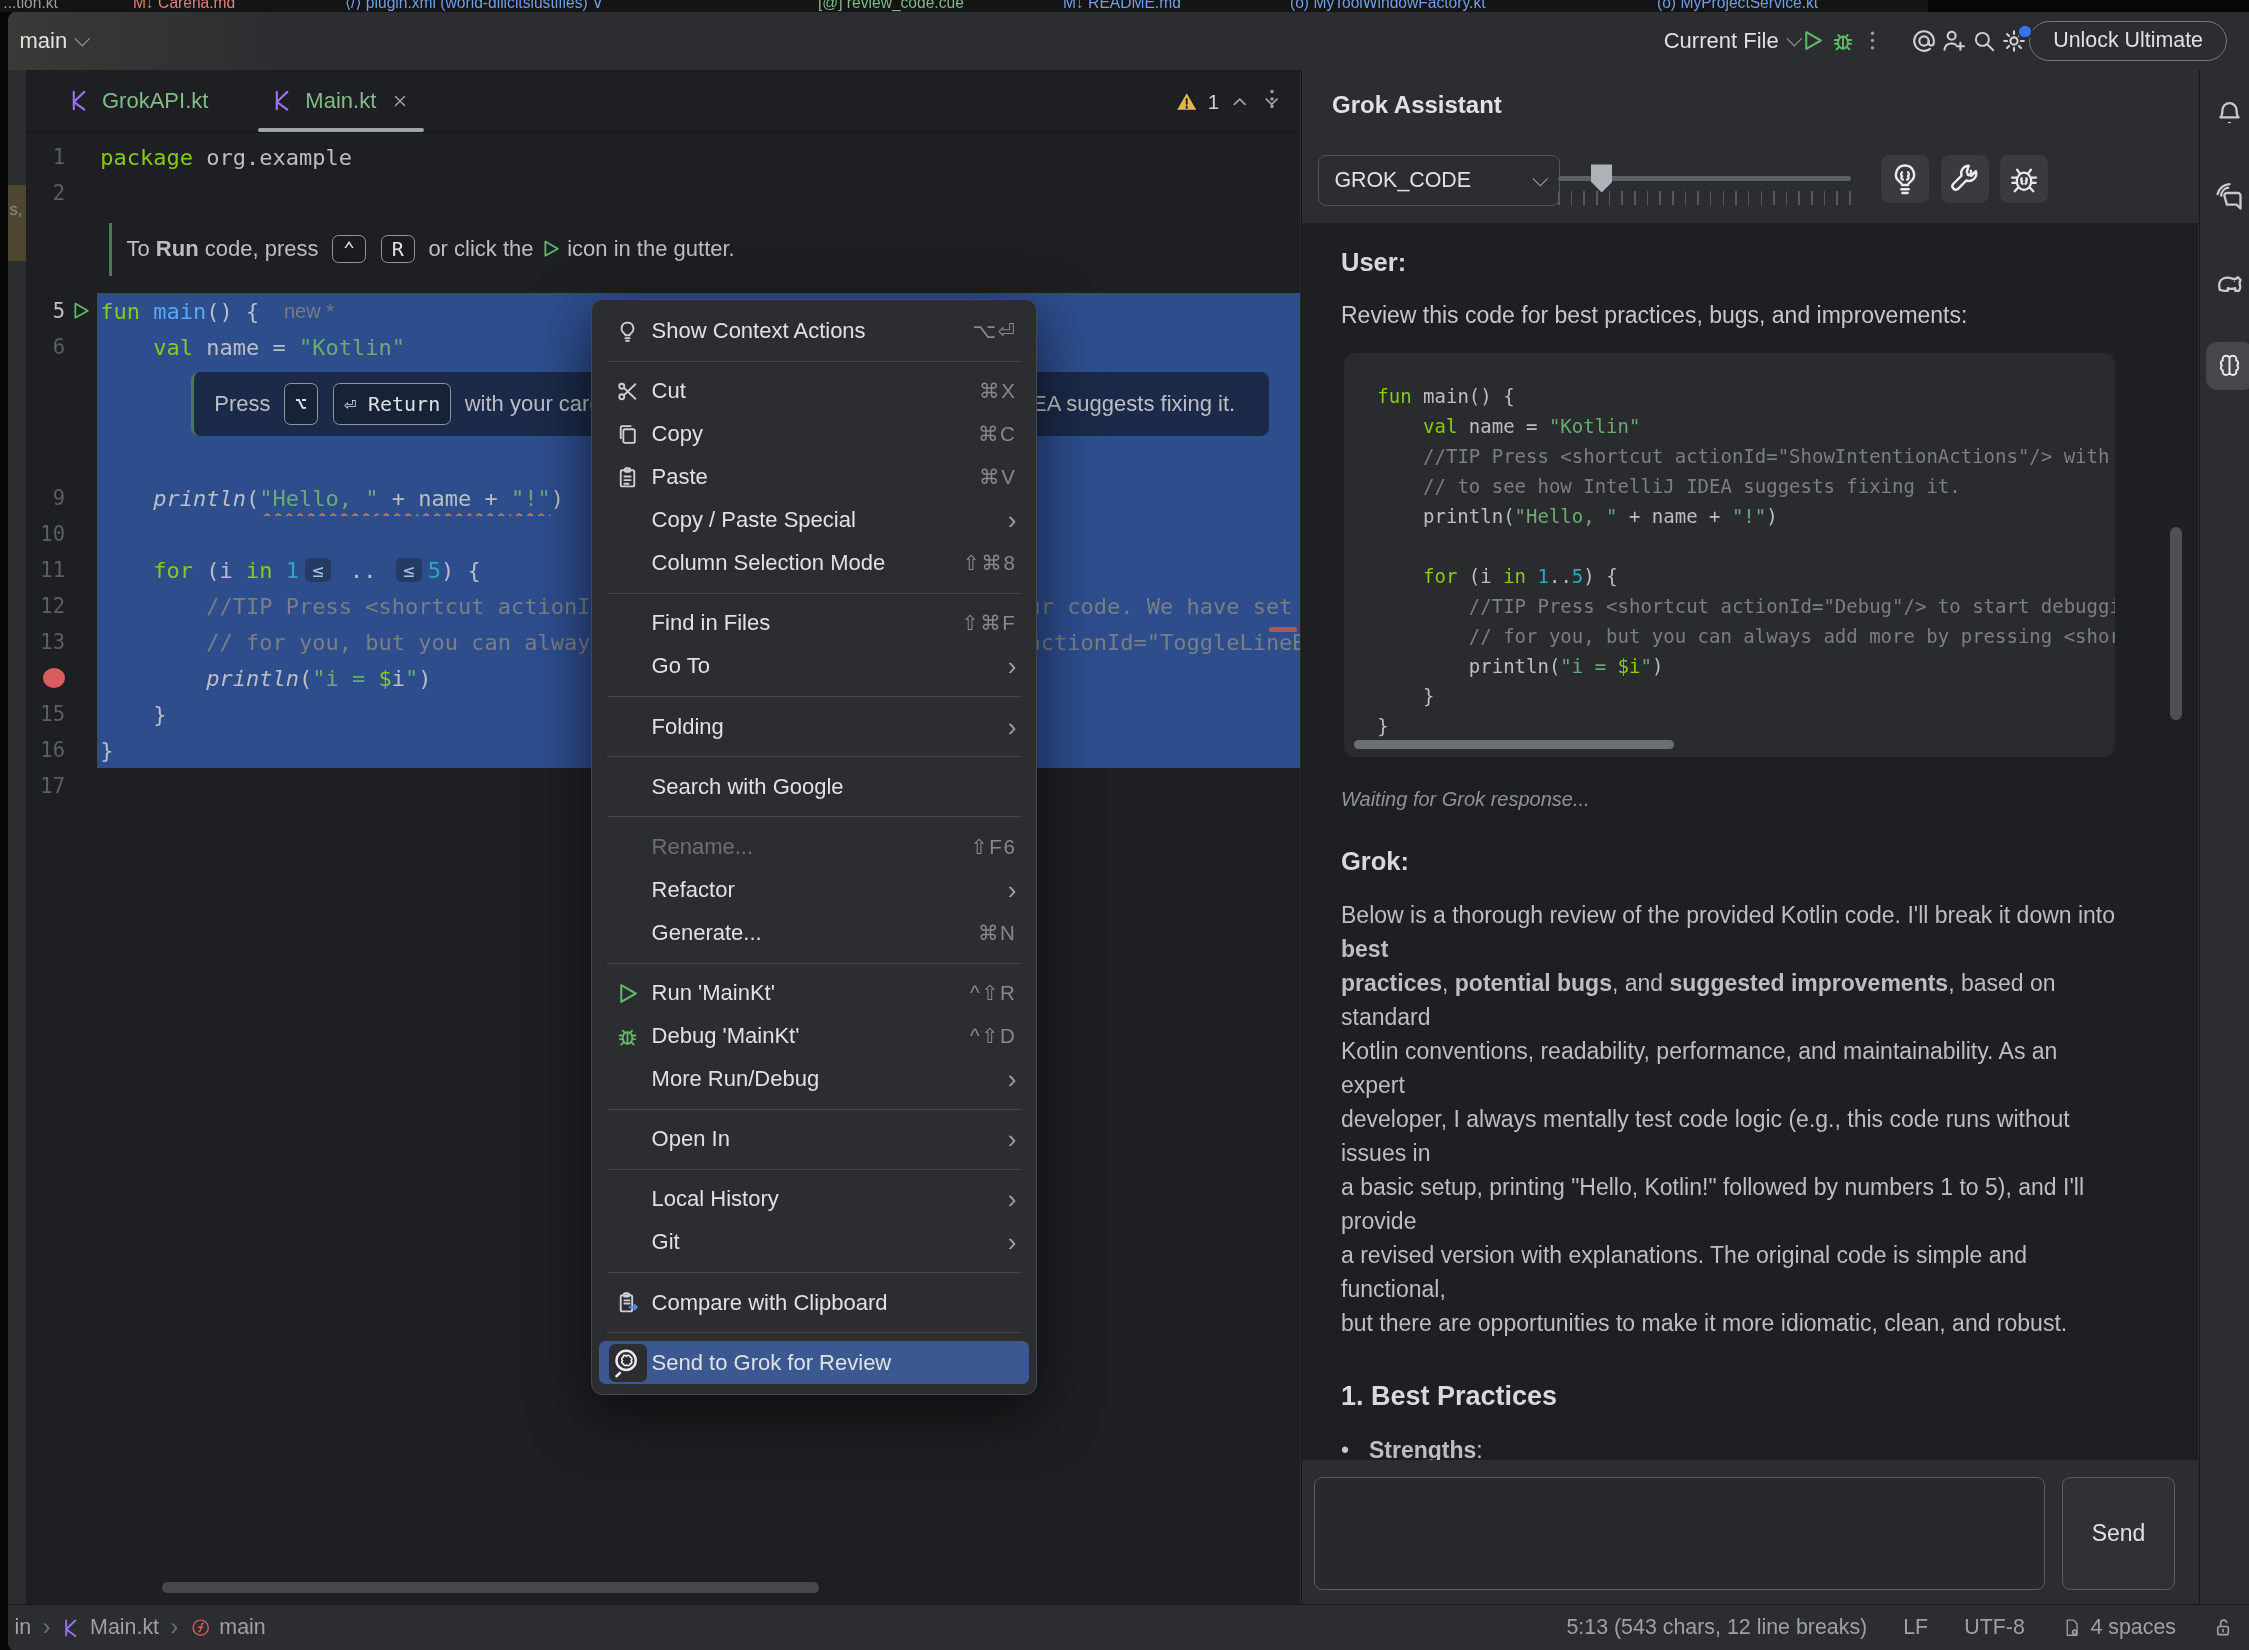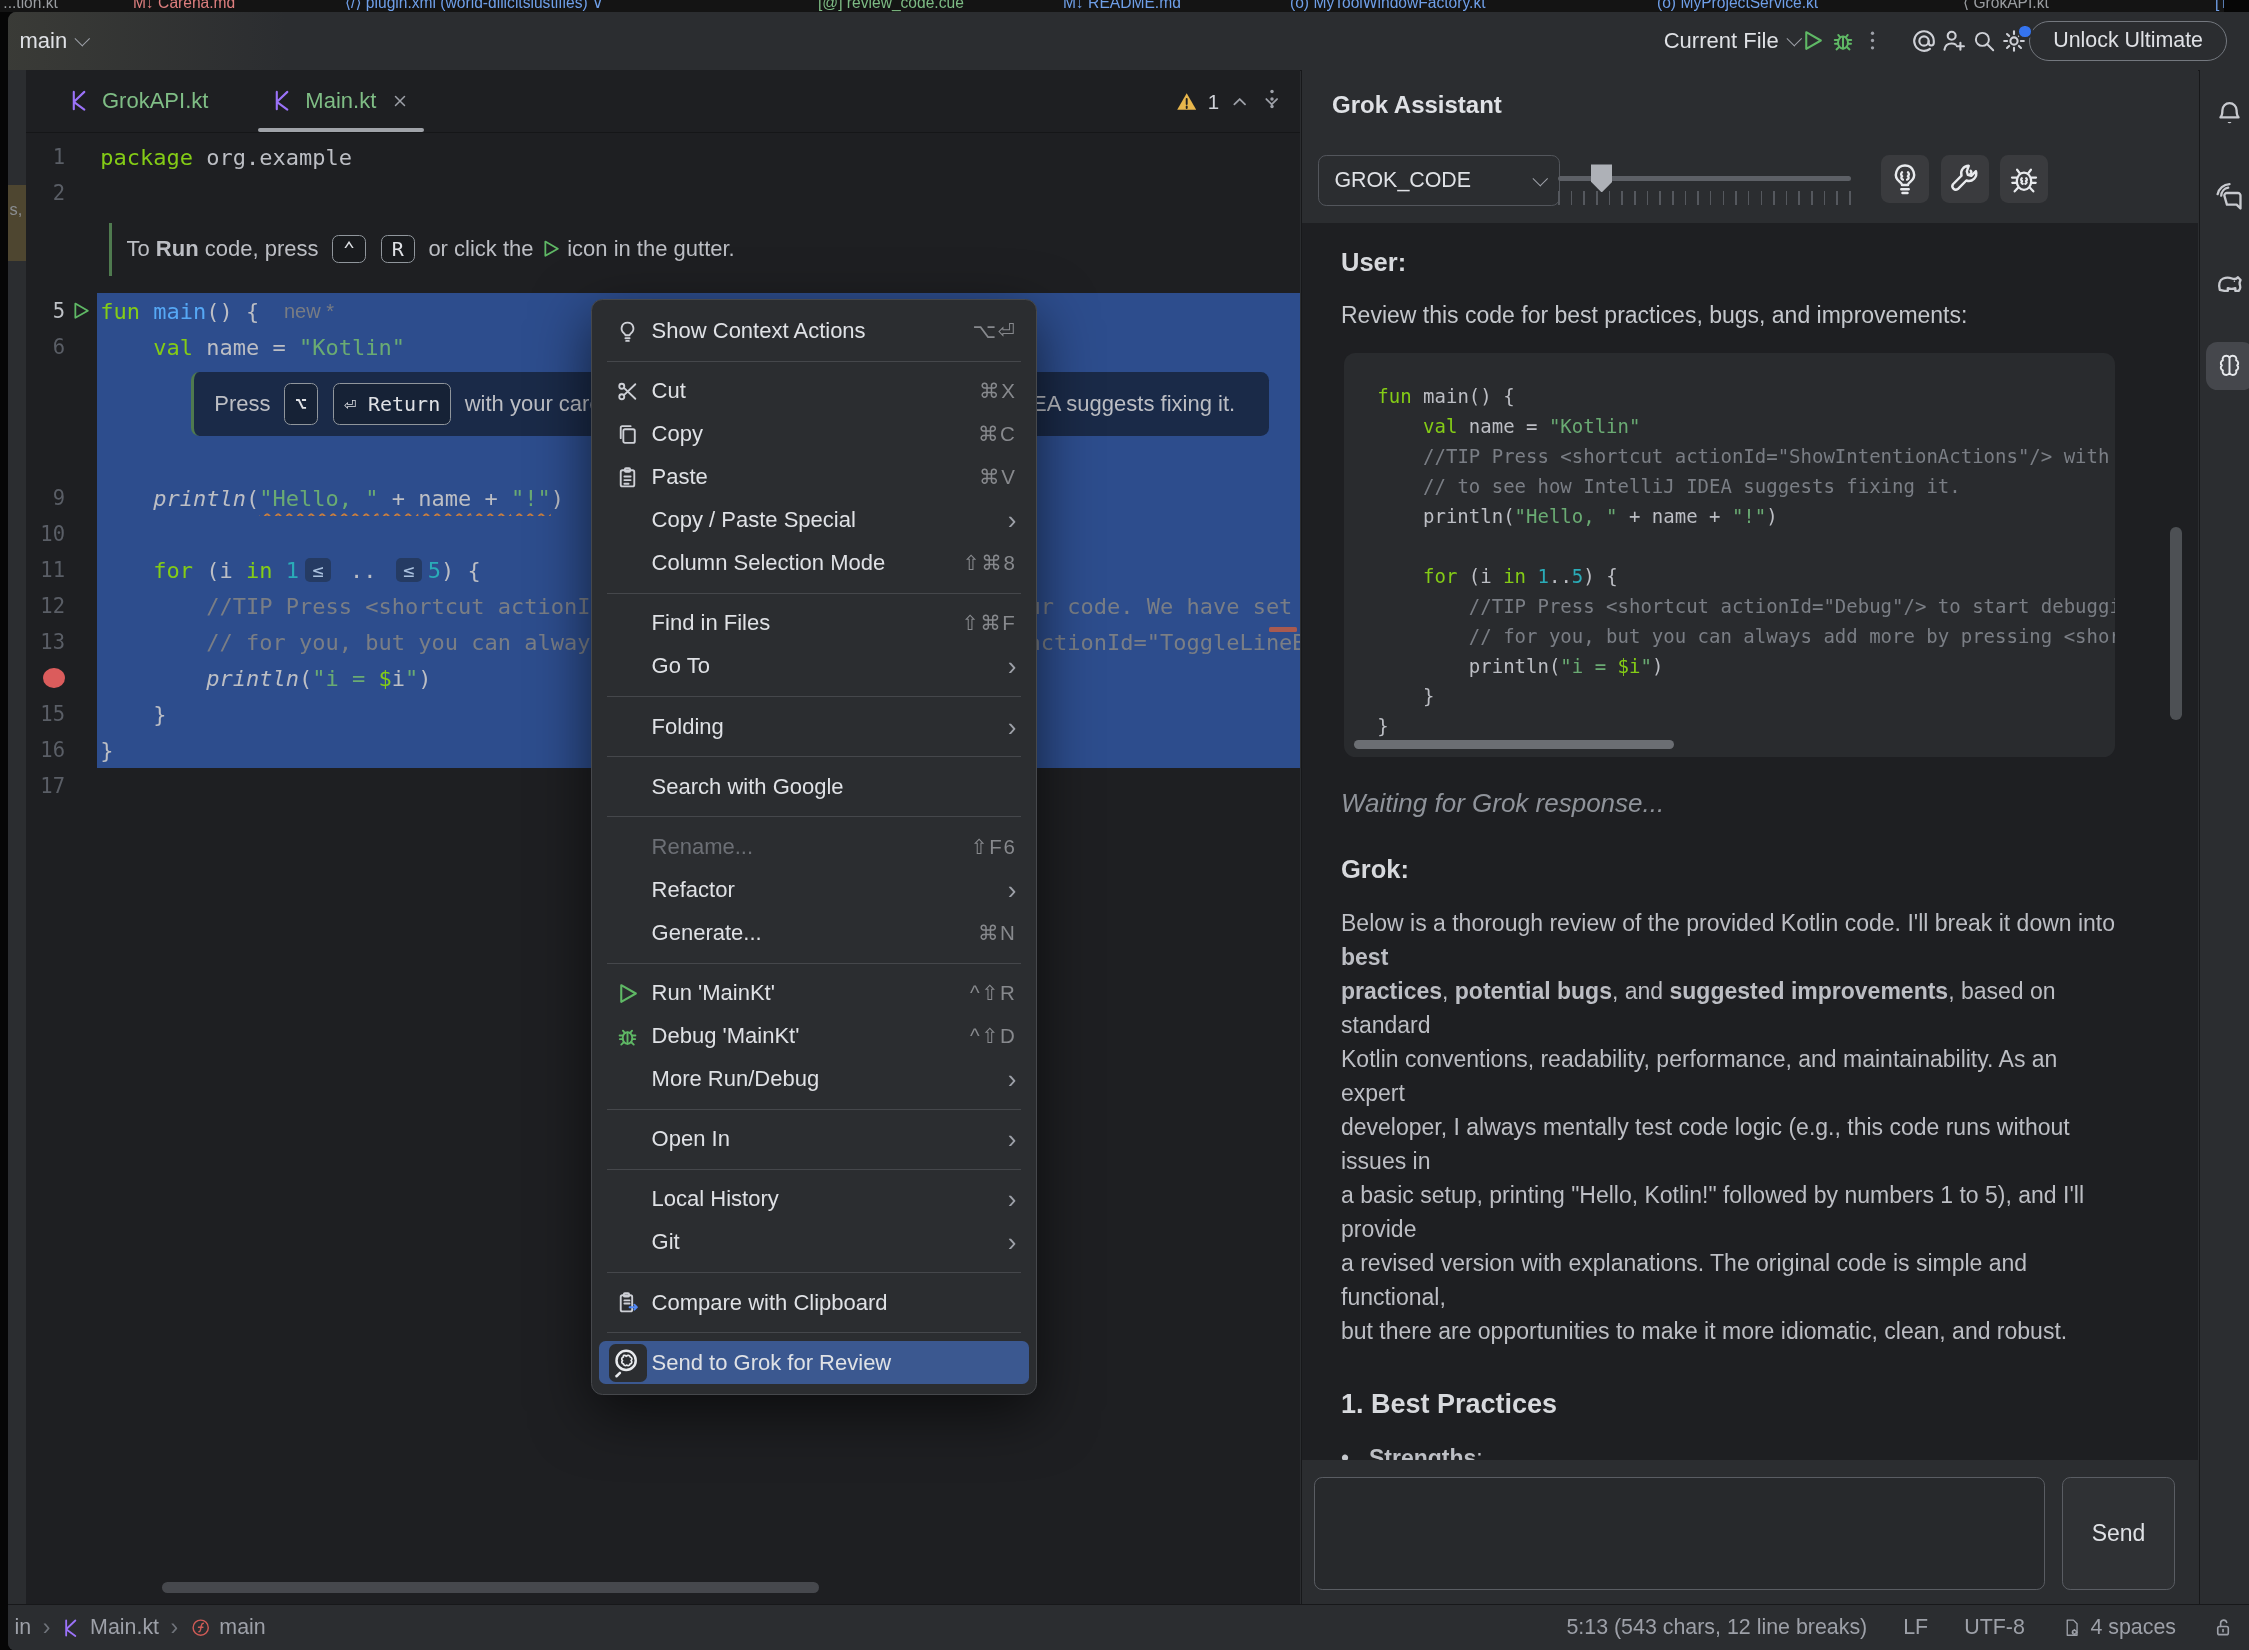--- a/index.html
+++ b/index.html
@@ -1,17 +1,17 @@
 <!DOCTYPE html>
 <html style="font-size:13px"><head>
 <meta charset="utf-8">
 <style>
   html,body{margin:0;padding:0;background:#060606;width:2250px;height:1650px;overflow:hidden;
     font-family:"Liberation Sans",sans-serif;-webkit-font-smoothing:antialiased;}
-  .bgstrip{position:absolute;top:0;left:0;width:2224px;height:11.5px;background:#141414;overflow:hidden;}
+  .bgstrip{position:absolute;top:0;left:0;width:1928px;height:11.5px;background:#141414;overflow:hidden;}
   .bgfrag{position:absolute;top:-5.8px;font-size:15.6px;white-space:nowrap;}
   .window{position:absolute;top:11.5px;left:8px;width:2250px;height:1639px;background:#2b2d30;
     border-radius:8.2px;overflow:hidden;}
   
   .toolbar{position:absolute;top:0;left:0;width:100%;height:58px;
     background:linear-gradient(90deg,rgba(96,94,72,.28) 0,rgba(96,94,72,0) 279px),#2b2d30;
     border-bottom:0.8px solid #17181a;display:flex;align-items:center;}
   .projname{margin-left:11.5px;color:#dfe1e5;font-size:22px;display:flex;align-items:center;gap:8.2px;}
   .chev{width:10px;height:10px;border-right:1.6px solid #9da0a8;border-bottom:1.6px solid #9da0a8;
     transform:rotate(45deg) translateY(-2.5px);display:inline-block;}
@@ -90,21 +90,21 @@
   .tick{width:1.6px;height:14px;background:#55585e;}
   .gbtns{position:absolute;left:579px;top:0;display:flex;gap:11.5px;}
   .gbtn{width:48px;height:48px;border-radius:8.2px;background:#3a3b3e;display:flex;align-items:center;justify-content:center;}
   .chat{position:absolute;top:153px;left:0;right:0;bottom:145px;background:#1e1f22;overflow:hidden;padding:25px 0 0 39px;}
   .chead{color:#d7d9dd;font-size:25.5px;font-weight:bold;margin-bottom:21.4px;}
   .ctext{color:#c4c7cc;font-size:23px;line-height:34px;width:777px;}
   .codeblock{width:771px;height:404px;background:#292b2e;border-radius:11.5px;margin:21.4px 0 0 3.3px;
      padding:28px 0 0 33px;box-sizing:border-box;position:relative;overflow:hidden;
      font-family:"DejaVu Sans Mono","Liberation Mono",monospace;font-size:19px;line-height:30px;white-space:pre;}
   .cbthumb{position:absolute;left:10px;bottom:8.2px;width:320px;height:9px;border-radius:5px;background:#6b6e73;}
-  .waiting{font-style:italic;color:#8f939a;font-size:26px;margin-top:31px;}
+  .waiting{font-style:italic;color:#8f939a;font-size:20px;margin-top:31px;}
   .gsubhead{color:#d7d9dd;font-size:27px;font-weight:bold;margin-top:41px;}
   .blist{margin-top:21.4px;}
   .brow{display:flex;color:#c4c7cc;font-size:23px;line-height:35px;}
   .bmark{width:28px;flex:none;}
   .vthumb{position:absolute;right:16.4px;top:304px;width:11.5px;height:193px;border-radius:5.8px;background:#4d5054;}
   .ginput{position:absolute;left:11.5px;right:153px;top:1407px;height:113px;border:1.6px solid #5a5d63;
      border-radius:8.2px;background:#27292c;box-sizing:border-box;}
   .gsend{position:absolute;right:23px;top:1407px;width:113px;height:113px;border:1.6px solid #5a5d63;border-radius:8.2px;
      background:#2f3134;color:#dfe1e5;font-size:23px;display:flex;align-items:center;justify-content:center;box-sizing:border-box;}
   

